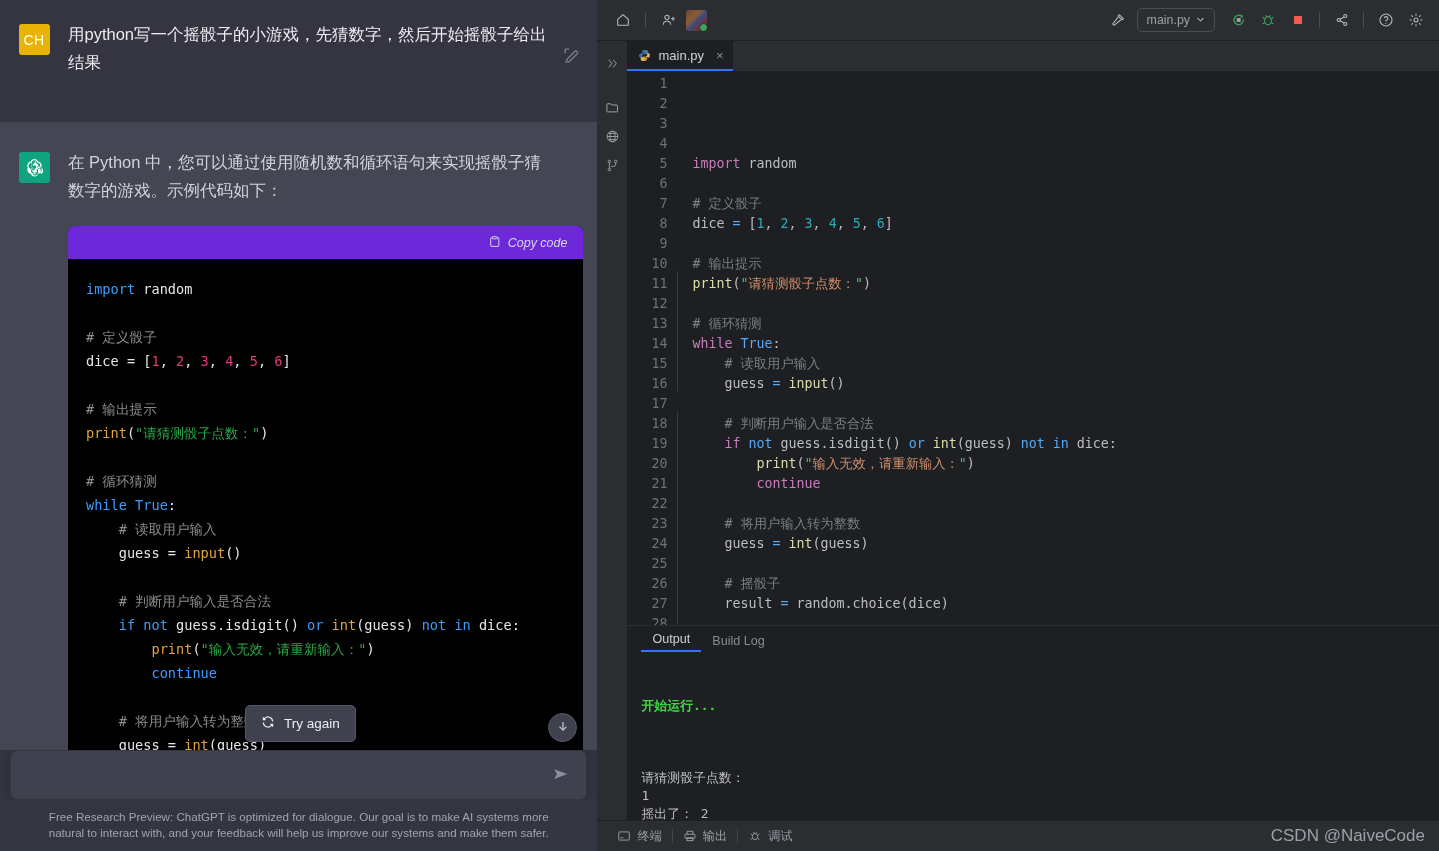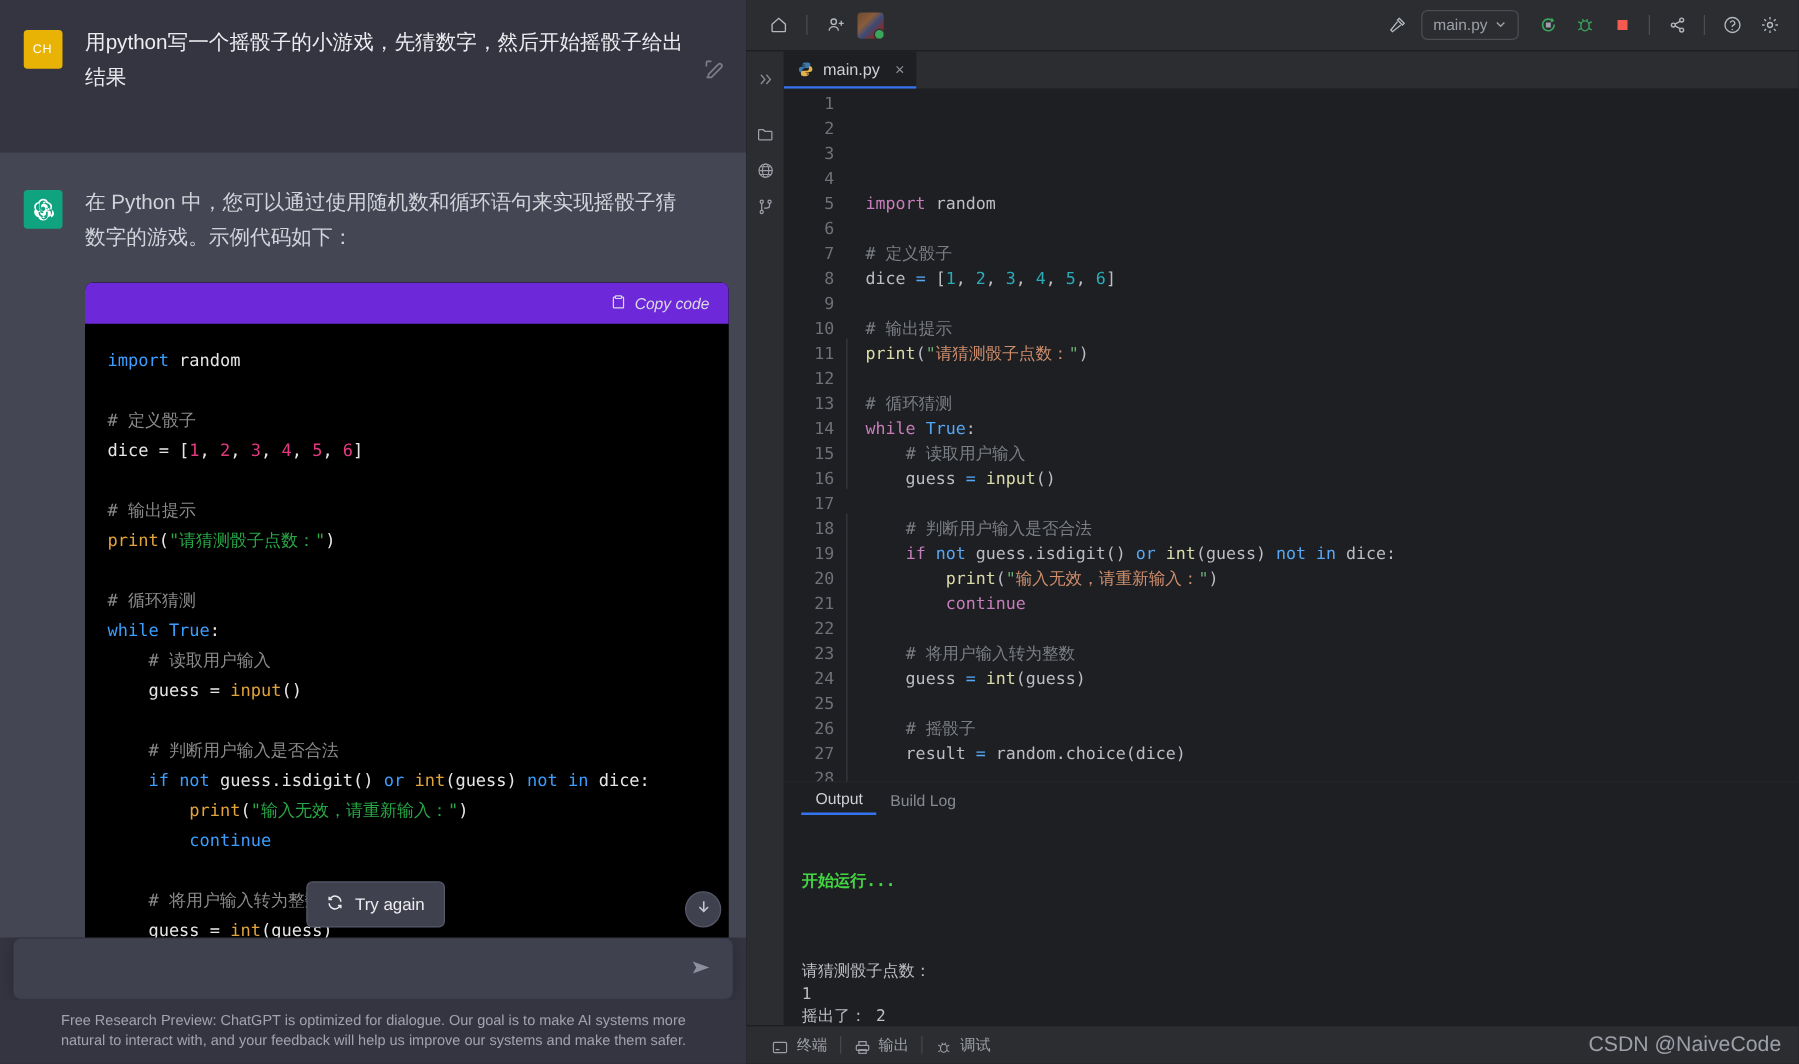--- a/index.html
+++ b/index.html
@@ -22,21 +22,21 @@
   .chat-scroll { flex: 1; overflow: hidden; position: relative; }
 
   .msg { display: flex; padding: 20px 0 0 0; position: relative; }
   .msg-user { background: #343541; min-height: 122px; }
   .msg-bot  { background: #444654; }
 
   .avatar-col { width: 68px; min-width: 68px; display: flex; justify-content: center; padding-top: 4px; }
   .avatar {
     width: 31px; height: 31px; border-radius: 3px;
     display: flex; align-items: center; justify-content: center;
-    font-size: 10px; color: #fff; letter-spacing: .5px;
+    font-size: 14px; color: #fff; letter-spacing: .5px;
   }
   .avatar-user { background: #e9b306; }
   .avatar-bot  { background: #10a37f; }
   .avatar-bot svg { width: 21px; height: 21px; }
 
   .msg-body { flex: 1; padding-right: 14px; }
   .msg-text {
     color: #ececf1; font-size: 16.5px; line-height: 28px;
     padding-right: 30px; max-width: 560px;
   }
@@ -216,21 +216,21 @@
     color: #bcbec4;
   }
   .out-green { color: #43d643; font-weight: bold; }
 
   .statusbar {
     height: 31px; background: #2b2d30; display: flex; align-items: center;
     padding: 0 14px 0 10px; gap: 0;
     border-top: 1px solid #1e1f22;
   }
   .sb-item {
-    display: flex; align-items: flex-end; gap: 6px;
+    display: flex; align-items: center; gap: 6px;
     color: #9da0a8; font-size: 12.2px; padding: 0 10px;
   }
   .sb-item svg { width: 14px; height: 14px; display: block; }
   .sb-sep { width: 1px; height: 14px; background: #44474c; }
   .watermark { margin-left: auto; color: #9da0a8; font-size: 17px; }
 </style>
 </head>
 <body>
 
 <div class="app">

